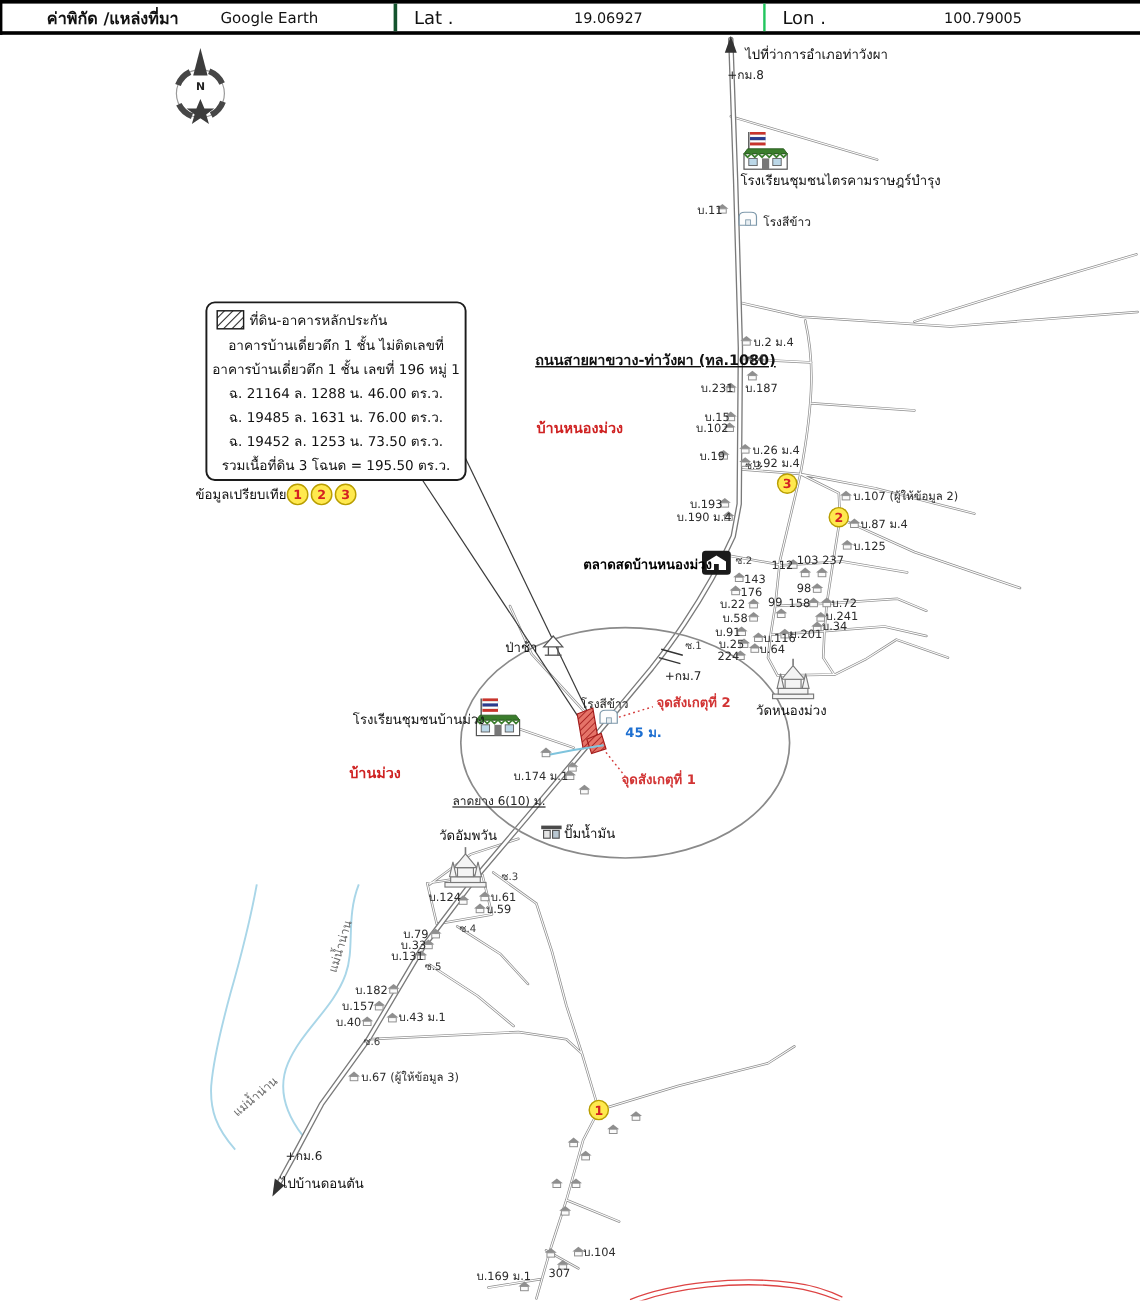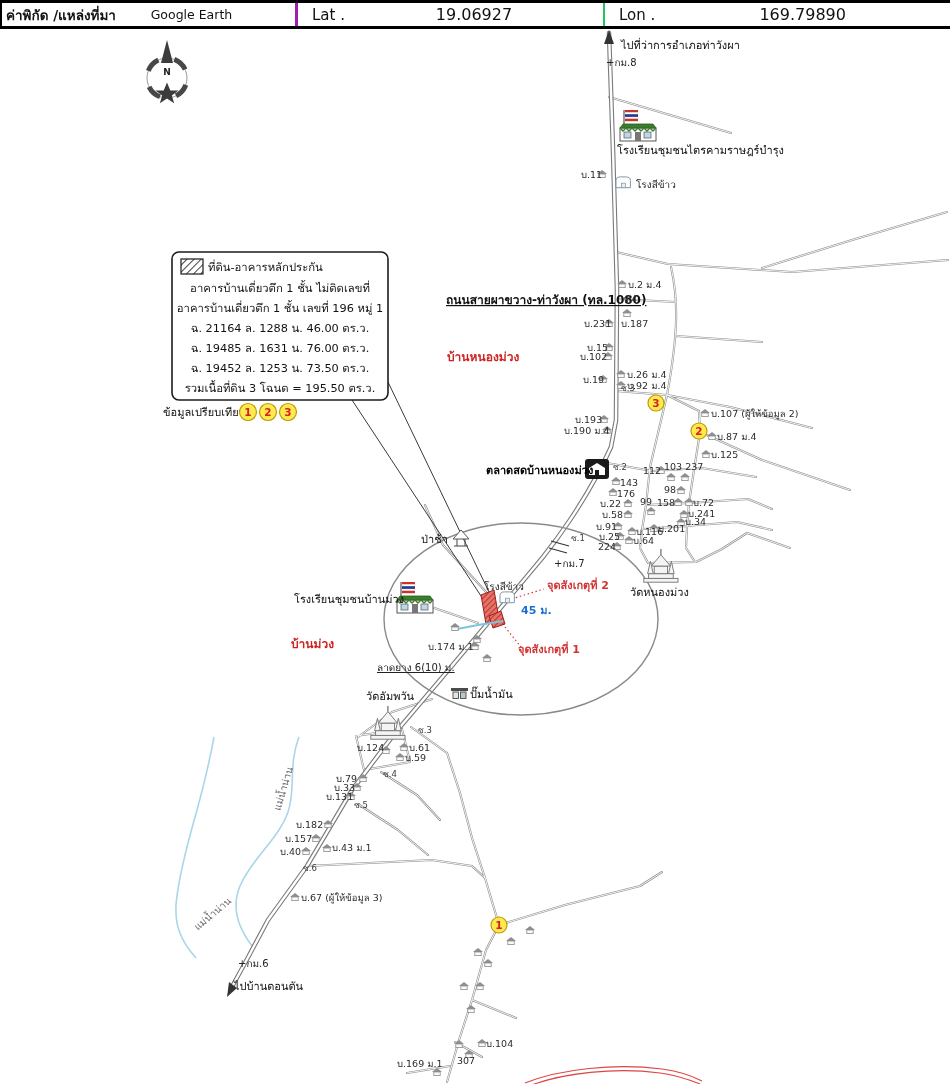--- a/index.html
+++ b/index.html
@@ -1,28 +1,28 @@
 <!DOCTYPE html>
 <html><head>
 <meta charset="utf-8">
 <style>
   html,body{margin:0;padding:0;background:#ffffff;width:950px;
     font-family:"DejaVu Sans","Liberation Sans",sans-serif;color:#111;}
   .page{width:950px;height:1084px;position:relative;background:#fff;overflow:hidden;}
   
   .hdr{display:flex;align-items:stretch;height:23px;border-top:3px solid #000;
-       border-bottom:3px solid #000;border-left:2px solid #000;font-size:13px;}
+       border-bottom:3px solid #000;border-left:2px solid #000;font-size:13px;padding-left:33px;}
   .hdr .sec{display:flex;align-items:center;}
   .hdr .sec1{width:293px;}
-  .hdr .sec2{width:305px;border-left:3px solid #a21caf;}
+  .hdr .sec2{width:305px;border-left:3px solid #14532d;}
   .hdr .sec3{flex:1;border-left:2px solid #22c55e;}
   .hdr .ttl{font-weight:bold;font-size:13.5px;padding-left:4px;white-space:nowrap;}
   .hdr .src{margin:0 auto;font-size:12.5px;padding-right:28px;text-align:right;}
   .hdr .ll{font-size:15px;padding-left:14px;}
-  .hdr .lv{margin:0 auto;font-size:16px;}
+  .hdr .lv{margin:0 auto;font-size:12px;}
   
   svg text{font-family:"DejaVu Sans","Liberation Sans",sans-serif;}
   .t{font-size:9.5px;fill:#2c2c2c;}
   .s{font-size:8.5px;fill:#3a3a3a;}
   .pl{font-size:11px;fill:#101010;}
   .plb{font-size:11px;fill:#000;font-weight:bold;}
   .hwl{font-size:12px;fill:#101010;font-weight:bold;}
   .u{text-decoration:underline;}
   .red{font-size:12px;fill:#cf2222;font-weight:bold;}
   .redl{font-size:11px;fill:#d23434;font-weight:bold;}
@@ -52,21 +52,21 @@
     <div class="sec sec1">
       <span class="ttl">ค่าพิกัด /แหล่งที่มา</span>
       <span class="src">Google Earth</span>
     </div>
     <div class="sec sec2">
       <span class="ll">Lat .</span>
       <span class="lv">19.06927</span>
     </div>
     <div class="sec sec3">
       <span class="ll">Lon .</span>
-      <span class="lv">169.79890</span>
+      <span class="lv">100.79005</span>
     </div>
   </div>
 
   <svg width="950" height="1055" viewBox="0 29 950 1055">
     <defs>
       <pattern id="hB" width="5" height="5" patternUnits="userSpaceOnUse" patternTransform="rotate(45)">
         <rect width="5" height="5" fill="#fff"></rect>
         <line x1="0" y1="0" x2="0" y2="5" stroke="#222" stroke-width="1.7"></line>
       </pattern>
       <pattern id="hR" width="4" height="4" patternUnits="userSpaceOnUse" patternTransform="rotate(45)">

